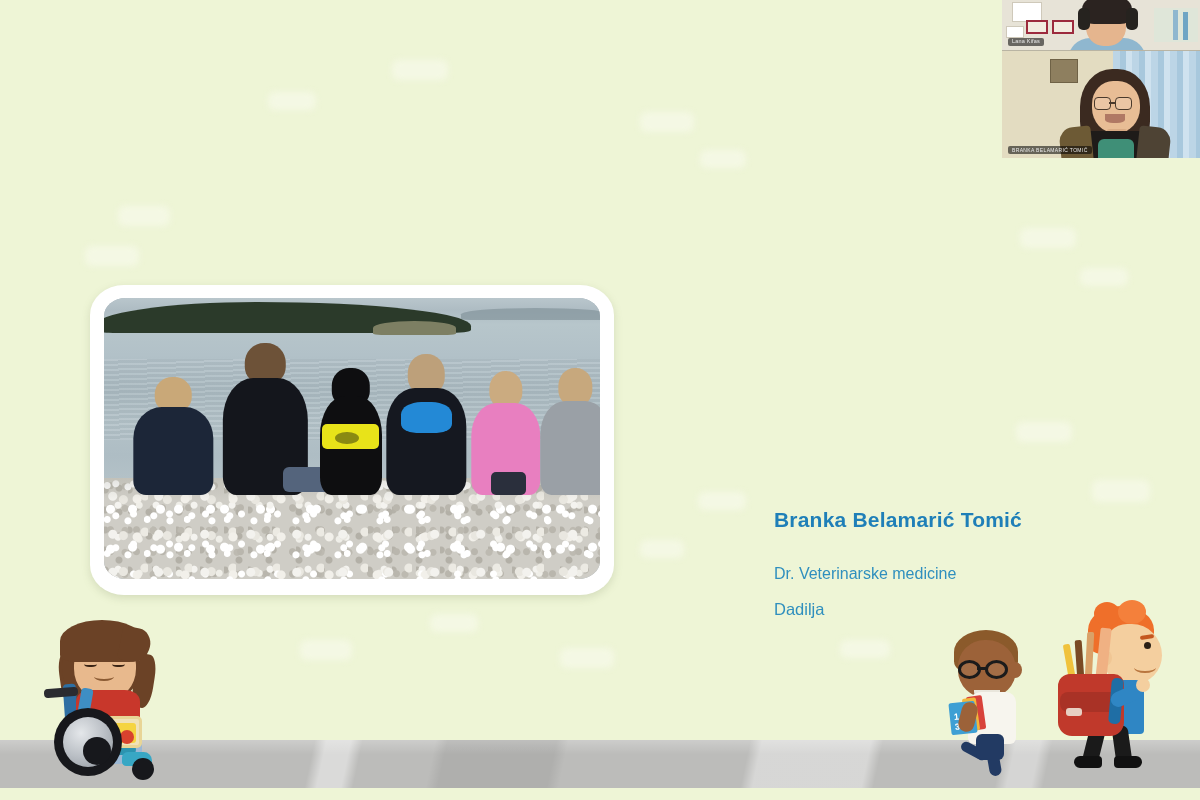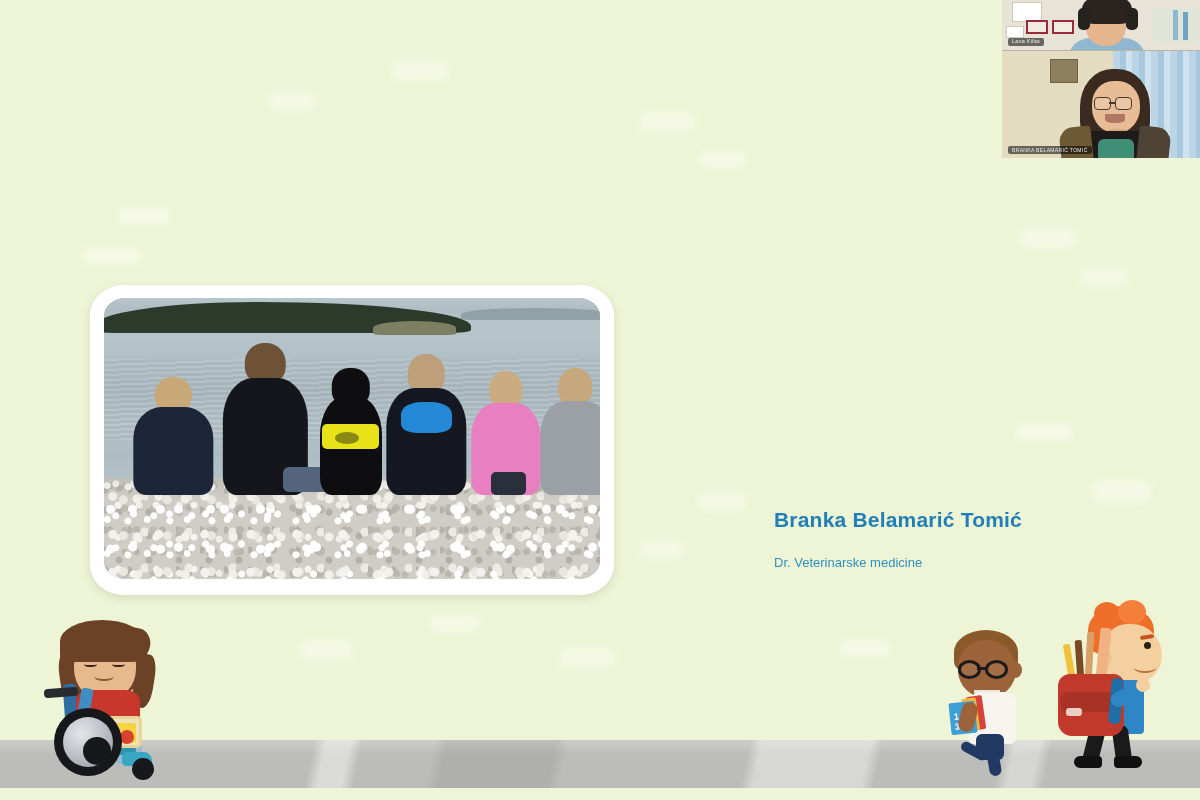--- a/index.html
+++ b/index.html
@@ -37,21 +37,21 @@
     text-shadow:0 0 1px rgba(59,63,196,.35);
   }
 
   
   #presenter { position:absolute; left:774px; top:508px; }
   #presenter .nm {
     font-size:21px; font-weight:bold; color:#1f7fb8; letter-spacing:.2px;
     white-space:nowrap;
   }
   #presenter .ln1 {
-    font-size:13px; color:#2f8fbe; margin-top:23px; white-space:nowrap;
+    font-size:16px; color:#2f8fbe; margin-top:33px; white-space:nowrap;
   }
   #presenter .ln2 {
     font-size:16.5px; color:#2f8fbe; margin-top:17px; white-space:nowrap;
   }
 
   
   #photo-frame {
     position:absolute; left:90px; top:285px; width:524px; height:310px;
     background:#ffffff;
     border-radius:34px/30px;
@@ -284,20 +284,21 @@
   <div class="blob" style="left:640px;  top:540px; width:44px; height:18px;"></div>
   <div class="blob" style="left:300px;  top:640px; width:52px; height:20px;"></div>
   <div class="blob" style="left:430px;  top:614px; width:48px; height:18px;"></div>
   <div class="blob" style="left:560px;  top:648px; width:54px; height:20px;"></div>
   <div class="blob" style="left:840px;  top:640px; width:50px; height:18px;"></div>
 
 
   <div id="presenter">
     <div class="nm">Branka Belamarić Tomić</div>
     <div class="ln1">Dr. Veterinarske medicine</div>
+    <div class="ln2">Dadilja</div>
   </div>
 
   <div id="photo-frame">
     <div id="photo">
       <div class="sea"></div>
       <div class="island"></div>
       <div class="island2"></div>
       <div class="beach"></div>
 
       <div class="fig" style="left:6%; width:16%; height:42%;">

